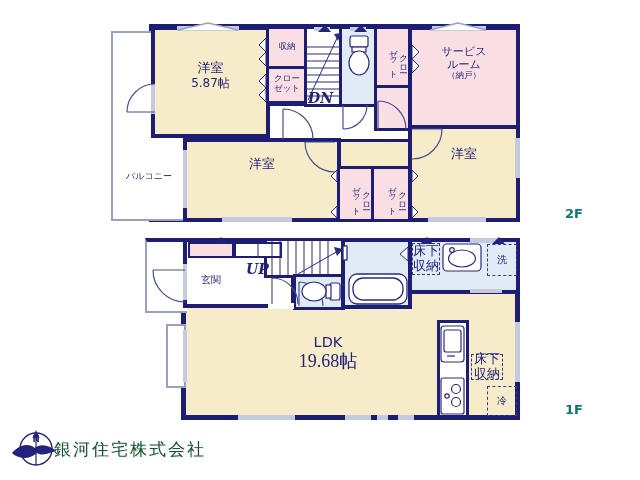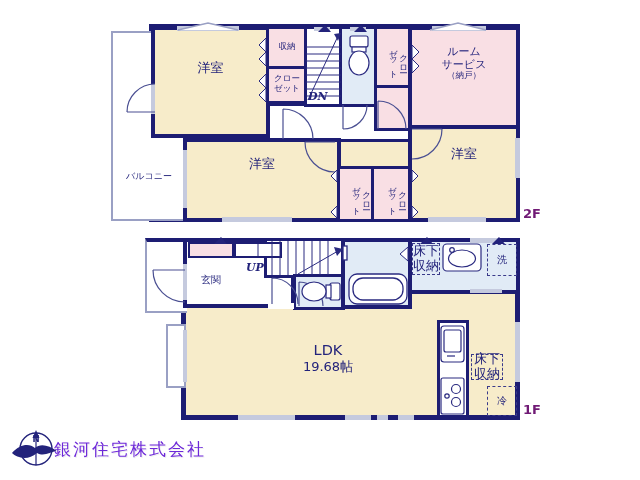--- a/index.html
+++ b/index.html
@@ -11,29 +11,29 @@
   .cream{background:#f7ecca;}
   .pink{background:#f9dfe4;}
   .wet{background:#e1ebf6;}
   .white{background:#ffffff;}
   .win{position:absolute;background:#c5cade;z-index:6;}
   .lbl{position:absolute;color:#23237b;text-align:center;line-height:1.2;white-space:nowrap;z-index:8;}
   .rname{font-size:13px;}
   .rarea{font-size:12px;}
   .small{font-size:8.5px;}
   .tiny{font-size:13px;line-height:1.15;}
-  .ital{font-family:"DejaVu Serif","Liberation Serif",serif;font-style:italic;font-size:11px;font-weight:bold;}
+  .ital{font-family:"DejaVu Serif","Liberation Serif",serif;font-style:italic;font-size:14px;font-weight:bold;}
   .vtext{writing-mode:vertical-rl;text-orientation:upright;letter-spacing:0.5px;}
   .vtext span{display:block;}
   .dash{position:absolute;box-sizing:border-box;border:1.5px dashed #3a3a8a;z-index:6;
         display:flex;align-items:center;justify-content:center;text-align:center;}
-  .floorlbl{position:absolute;font-size:13px;font-weight:bold;color:#701a75;z-index:9;}
+  .floorlbl{position:absolute;font-size:13px;font-weight:bold;color:#0f766e;z-index:9;margin-left:42px;}
   svg.overlay{position:absolute;left:0;top:0;z-index:7;pointer-events:none;}
   .watermark{position:absolute;left:54px;top:438px;font-size:17px;letter-spacing:2px;
-             color:#6d28d9;text-shadow:1px 1px 0 #efefef;z-index:9;}
+             color:#14532d;text-shadow:1px 1px 0 #efefef;z-index:9;}
 </style>
 </head>
 <body>
 
 <div class="plan">
 
   <div class="base" style="left:149px;top:24px;width:371px;height:198px;"></div>
 
   <div class="abs white" style="left:111px;top:31px;width:42px;height:190px;border:2px solid #9aa0c4;"></div>
   <div class="abs white" style="left:151px;top:135px;width:36px;height:86px;border:2px solid #9aa0c4;border-left:none;"></div>
@@ -197,30 +197,31 @@
       <text x="36" y="442" text-anchor="middle" font-size="8.5" font-weight="bold" fill="#23237b">N</text>
     </g>
   </svg>
 
   <div class="lbl" style="left:110px;top:171px;width:78px;font-size:9px;">
     <span>バルコニー</span>
   </div>
 
   <div class="lbl" style="left:151px;top:60px;width:119px;">
     <div class="rname">洋室</div>
+    <div class="rarea">5.87帖</div>
   </div>
   <div class="lbl" style="left:183px;top:156px;width:158px;">
     <div class="rname">洋室</div>
   </div>
   <div class="lbl" style="left:408px;top:146px;width:112px;">
     <div class="rname">洋室</div>
   </div>
   <div class="lbl" style="left:408px;top:46px;width:112px;line-height:1.15;">
+    <div style="font-size:11px;">サービス</div>
     <div style="font-size:11px;">ルーム</div>
-    <div style="font-size:11px;">サービス</div>
     <div style="font-size:8.5px;">（納戸）</div>
   </div>
   <div class="lbl small" style="left:266px;top:41px;width:42px;">
     <span>収納</span>
   </div>
   <div class="lbl small" style="left:266px;top:73px;width:42px;">
     <div>クロー</div>
     <div>ゼット</div>
   </div>
   <div class="lbl small vtext" style="left:377px;top:32px;width:32px;height:52px;">
@@ -238,23 +239,23 @@
   <div class="lbl ital" style="left:308px;top:90px;">
     <span>DN</span>
   </div>
 
   <div class="lbl ital" style="left:246px;top:261px;">
     <span>UP</span>
   </div>
   <div class="lbl" style="left:183px;top:274px;width:56px;font-size:10px;">
     <span>玄関</span>
   </div>
-  <div class="lbl" style="left:183px;top:342px;width:290px;">
+  <div class="lbl" style="left:183px;top:334px;width:290px;">
     <div style="font-size:14.5px;">LDK</div>
-    <div style="font-size:13px;">19.68帖</div>
+    <div style="font-size:18px;font-family:Liberation Serif, serif;">19.68帖</div>
   </div>
 
   <div class="floorlbl" style="left:523px;top:206px;">
     <span>2F</span>
   </div>
   <div class="floorlbl" style="left:523px;top:402px;">
     <span>1F</span>
   </div>
 
   <div class="watermark">

